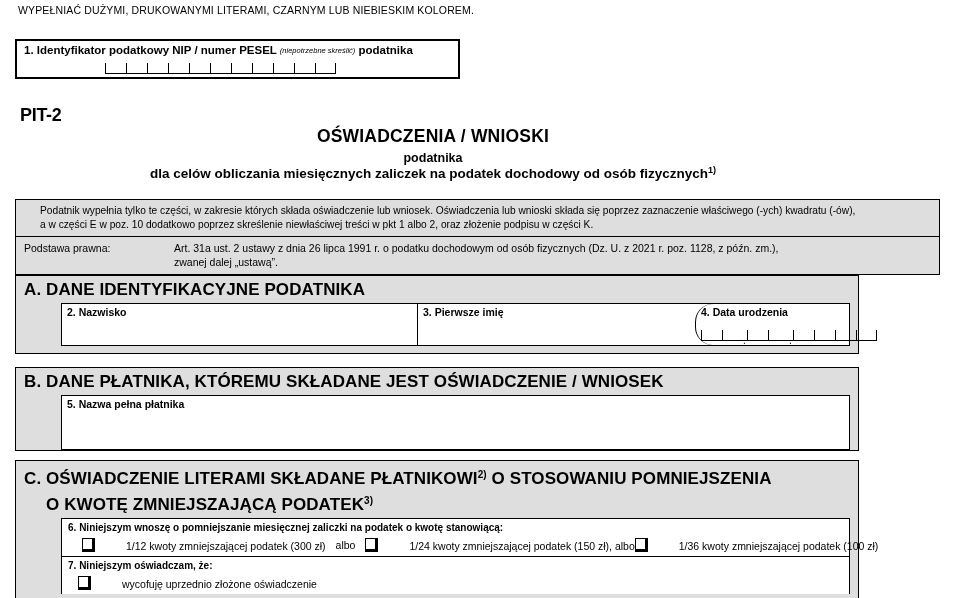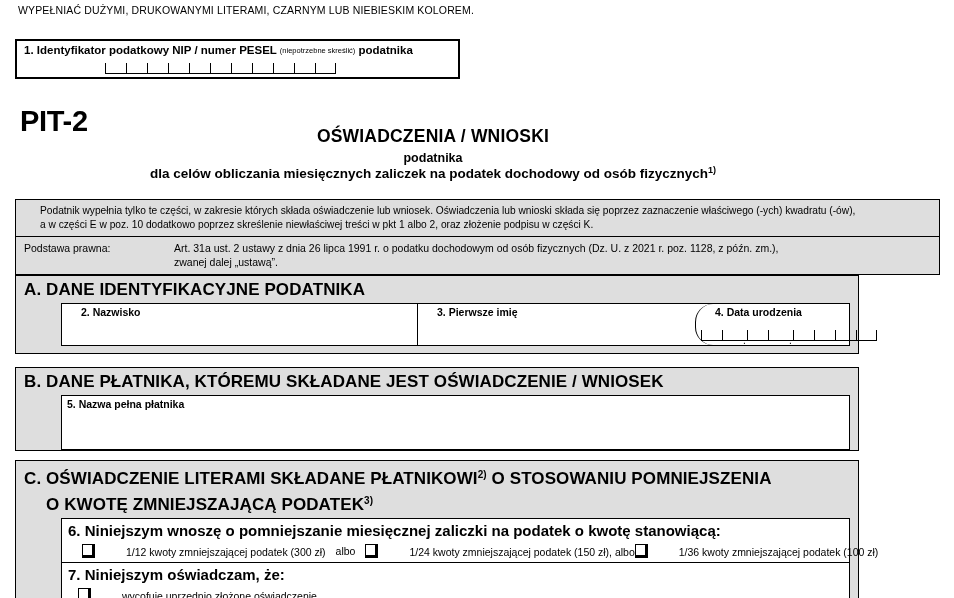--- a/index.html
+++ b/index.html
@@ -50,20 +50,21 @@
     left: 7px;
     top: 3px;
     font-size: 11.5px;
     font-weight: bold;
     white-space: nowrap;
   }
   .nip-label .small-note {
     font-size: 7.5px;
     font-weight: normal;
     vertical-align: 1px;
+    font-style: italic;
   }
   .cellrow {
     display: flex;
     align-items: flex-end;
     height: 12px;
   }
   .cellrow .cell {
     width: 21px;
     height: 11px;
     border-bottom: 1.5px solid #000;
@@ -92,21 +93,21 @@
     position: absolute;
     left: 88px;
     top: 21px;
   }
 
   
   .form-code {
     position: absolute;
     left: 20px;
     top: 105px;
-    font-size: 29px;
+    font-size: 18px;
     font-weight: bold;
     letter-spacing: -0.3px;
   }
 
   .title-block {
     position: absolute;
     left: 0;
     top: 126px;
     width: 866px;
     text-align: center;
@@ -187,21 +188,21 @@
     display: flex;
     margin: 0 8px 7px 45px;
     border: 1.5px solid #000;
     background: #fff;
     box-sizing: border-box;
   }
   .field {
     position: relative;
     background: #fff;
     box-sizing: border-box;
-    padding: 2px 0 0 19px;
+    padding: 2px 0 0 5px;
     min-height: 41px;
   }
   .field + .field {
     border-left: 1.5px solid #000;
   }
   .field-label {
     font-size: 10.5px;
     font-weight: bold;
     white-space: nowrap;
   }
@@ -226,21 +227,21 @@
     border: 1.5px solid #000;
     border-bottom: none;
     background: #fff;
     box-sizing: border-box;
     padding: 3px 0 4px 6px;
   }
   .item-box.last-item {
     border-bottom: 1.5px solid #000;
   }
   .item-title {
-    font-size: 15px;
+    font-size: 10px;
     font-weight: bold;
     white-space: nowrap;
   }
   .checkbox-line {
     display: flex;
     align-items: center;
     margin-top: 5px;
     padding-left: 14px;
     font-size: 10.5px;
     white-space: nowrap;

